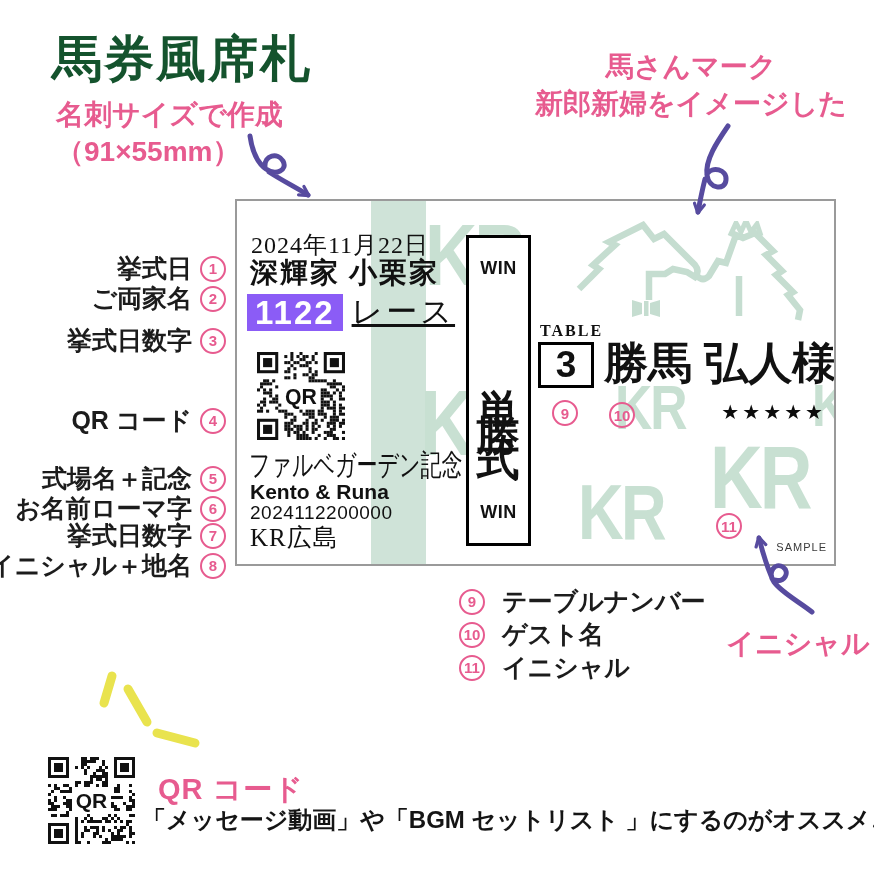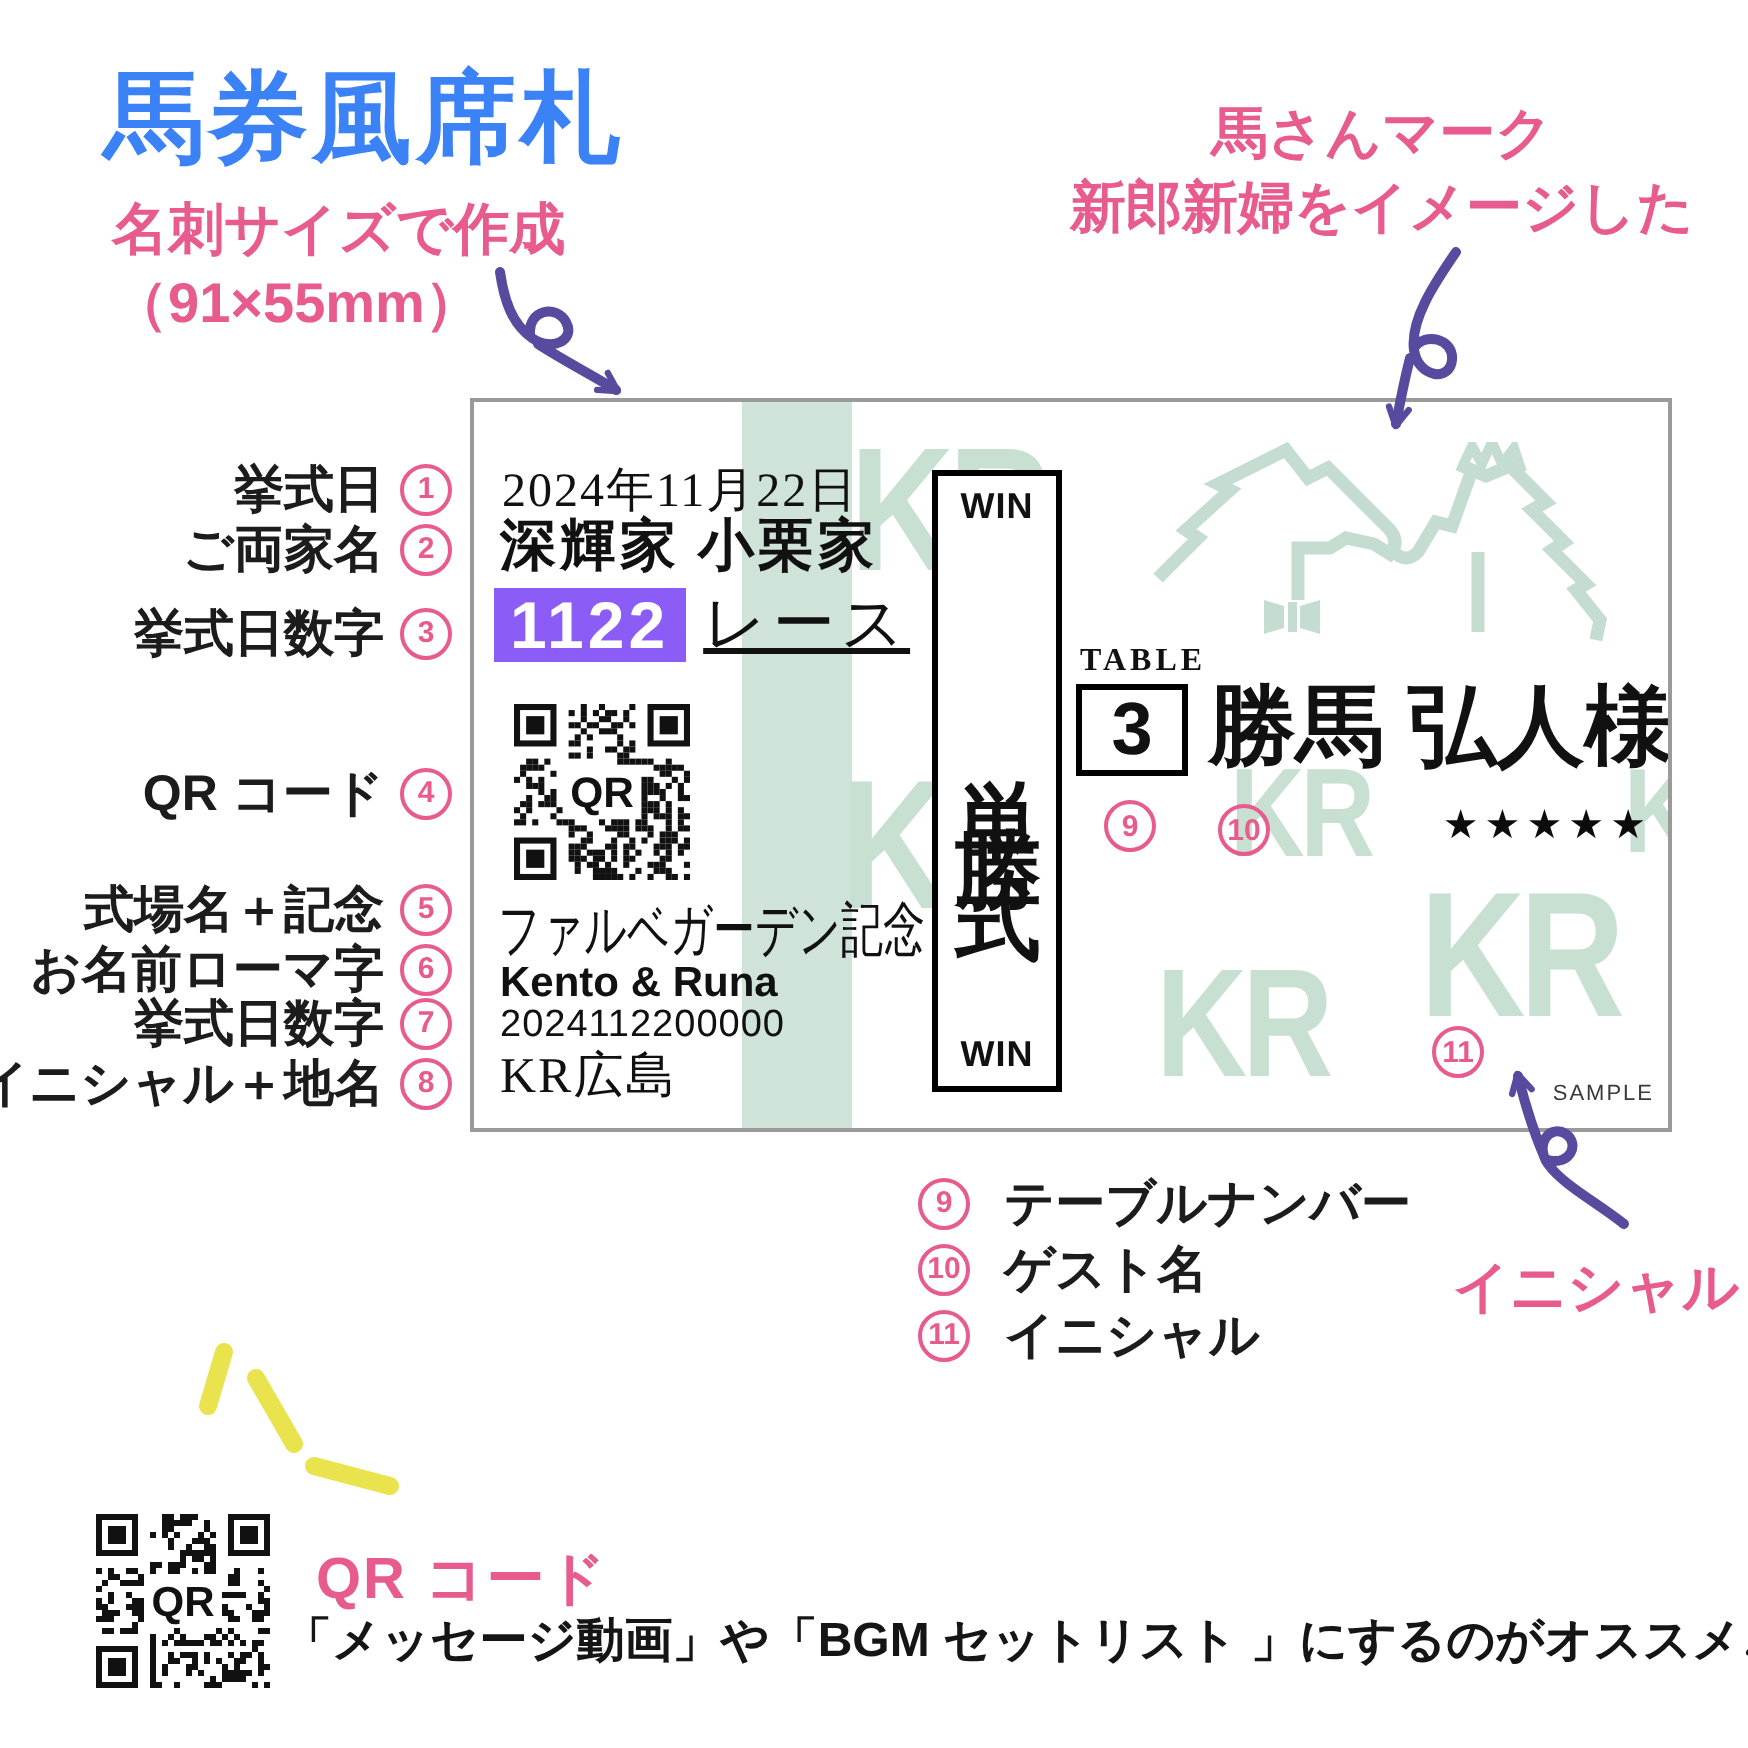--- a/index.html
+++ b/index.html
@@ -1,29 +1,29 @@
 <!DOCTYPE html>
 <html lang="ja"><head>
 <meta charset="utf-8">
 <style>
   html,body{margin:0;padding:0;background:#fff;}
   #stage{position:relative;width:874px;height:874px;background:#fff;overflow:hidden;
          font-family:"Liberation Sans","DejaVu Sans",sans-serif;color:#111;}
   .abs{position:absolute;}
   
-  .main-title{left:52px;top:26px;font-size:50px;font-weight:900;letter-spacing:2px;color:#3b82f6;}
+  .main-title{left:52px;top:26px;font-size:50px;font-weight:900;letter-spacing:2px;color:#14532d;}
   .hand{font-weight:700;}
   .pink{color:#e75b8f;}
   .size-note{left:56px;top:96px;font-size:28px;line-height:37px;}
   .horse-note{left:518px;top:48px;width:346px;text-align:center;font-size:28px;line-height:37px;}
   .logo-note{left:722px;top:625px;width:152px;text-align:center;font-size:28px;line-height:37px;}
   .qr-note-title{left:158px;top:770px;font-size:29px;letter-spacing:1px;}
   .qr-note-body{left:142px;top:804px;font-size:24px;font-weight:600;color:#151515;white-space:nowrap;}
   
-  .llrow{position:absolute;right:648px;display:flex;align-items:center;gap:8px;white-space:nowrap;}
+  .llrow{position:absolute;right:648px;display:flex;align-items:center;gap:8px;white-space:nowrap;margin-top:24px;}
   .llrow .lbl{font-size:25px;font-weight:600;color:#1c1c1c;}
   .legrow{position:absolute;left:459px;display:flex;align-items:center;gap:17px;white-space:nowrap;}
   .legrow .lbl{font-size:25px;font-weight:600;color:#1c1c1c;}
   .cnum{display:inline-flex;align-items:center;justify-content:center;box-sizing:border-box;
         width:26px;height:26px;border:2.5px solid #e75b8f;border-radius:50%;
         color:#e75b8f;font-size:15px;font-weight:700;line-height:1;background:transparent;flex:0 0 auto;}
   
   #card{left:235px;top:199px;width:601px;height:367px;background:#fff;border:2px solid #9a9a9a;
         box-sizing:border-box;overflow:hidden;}
   .stripe{left:134px;top:0;width:55px;height:100%;background:#cfe3d8;z-index:1;}
@@ -37,21 +37,21 @@
         padding:2px 8px;line-height:1;}
   .t-race .word{font-size:31px;letter-spacing:3px;text-decoration:underline;}
   .t-qr{left:20px;top:151px;z-index:3;}
   .t-venue{left:12px;top:244px;font-size:30px;white-space:nowrap;transform:scaleX(.70);
         transform-origin:left top;z-index:3;}
   .t-roman{left:13px;top:279px;font-size:21px;font-weight:800;z-index:3;}
   .t-digits{left:13px;top:301px;font-size:19px;font-weight:400;letter-spacing:.5px;z-index:3;}
   .t-place{left:13px;top:320px;font-size:25px;font-weight:400;letter-spacing:1px;z-index:3;}
   .winbox{left:229px;top:34px;width:65px;height:311px;border:3px solid #000;background:#fff;
         box-sizing:border-box;display:flex;flex-direction:column;align-items:center;
-        justify-content:space-between;padding:5px 0;z-index:3;}
+        justify-content:space-between;padding:20px 0;z-index:3;}
   .winword{font-size:18px;font-weight:800;letter-spacing:.5px;}
   .betvert{writing-mode:vertical-rl;text-orientation:upright;font-size:43px;font-weight:600;
         letter-spacing:24px;line-height:1;}
   .t-table{left:303px;top:121px;font-size:16px;letter-spacing:2px;font-weight:600;z-index:3;}
   .t-tbox{left:301px;top:141px;width:56px;height:46px;border:3.5px solid #000;box-sizing:border-box;
         display:flex;align-items:center;justify-content:center;font-size:37px;font-weight:900;
         background:#fff;z-index:3;}
   .t-name{left:367px;top:133px;font-size:44px;font-weight:900;letter-spacing:0;white-space:nowrap;z-index:3;}
   .t-stars{right:8px;top:199px;font-size:20px;letter-spacing:3px;color:#0c0c0c;z-index:3;}
   .t-sample{right:7px;top:340px;font-size:11px;letter-spacing:1px;color:#3a3a3a;z-index:3;}

